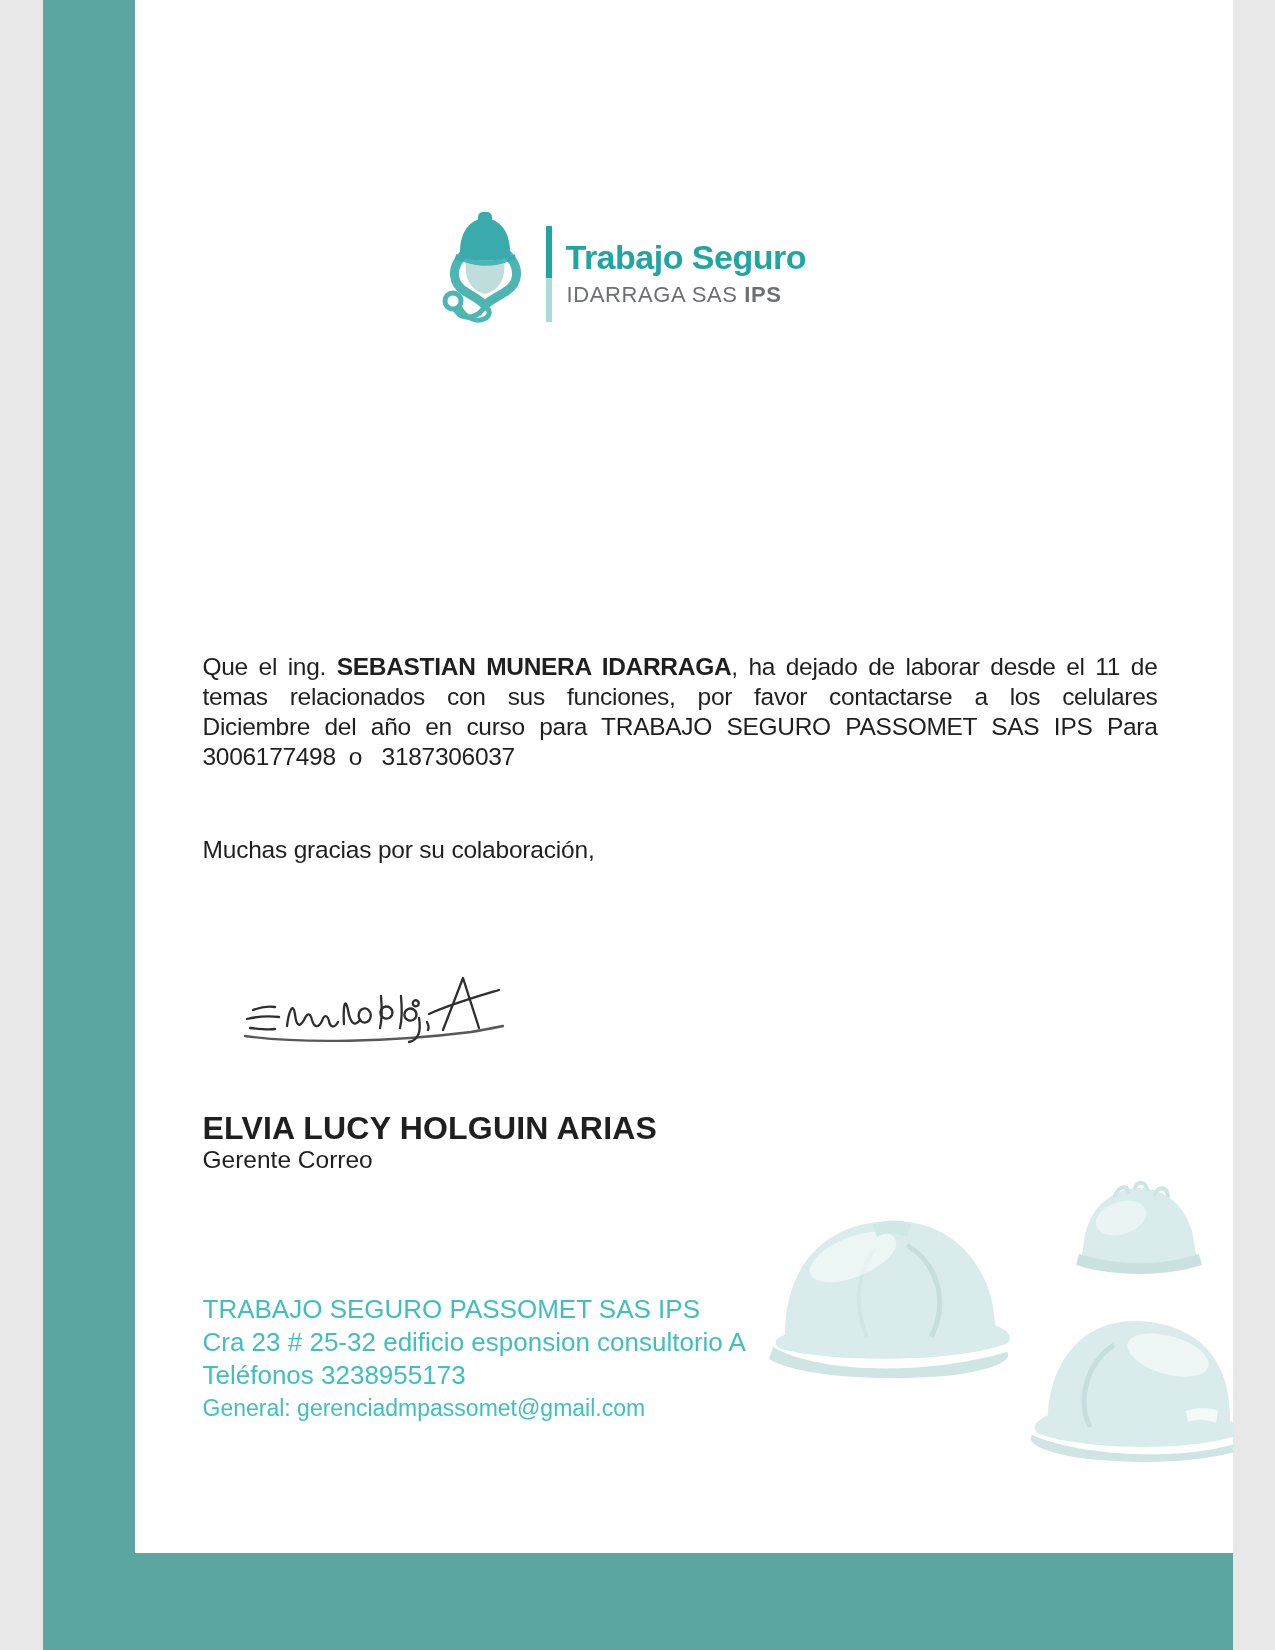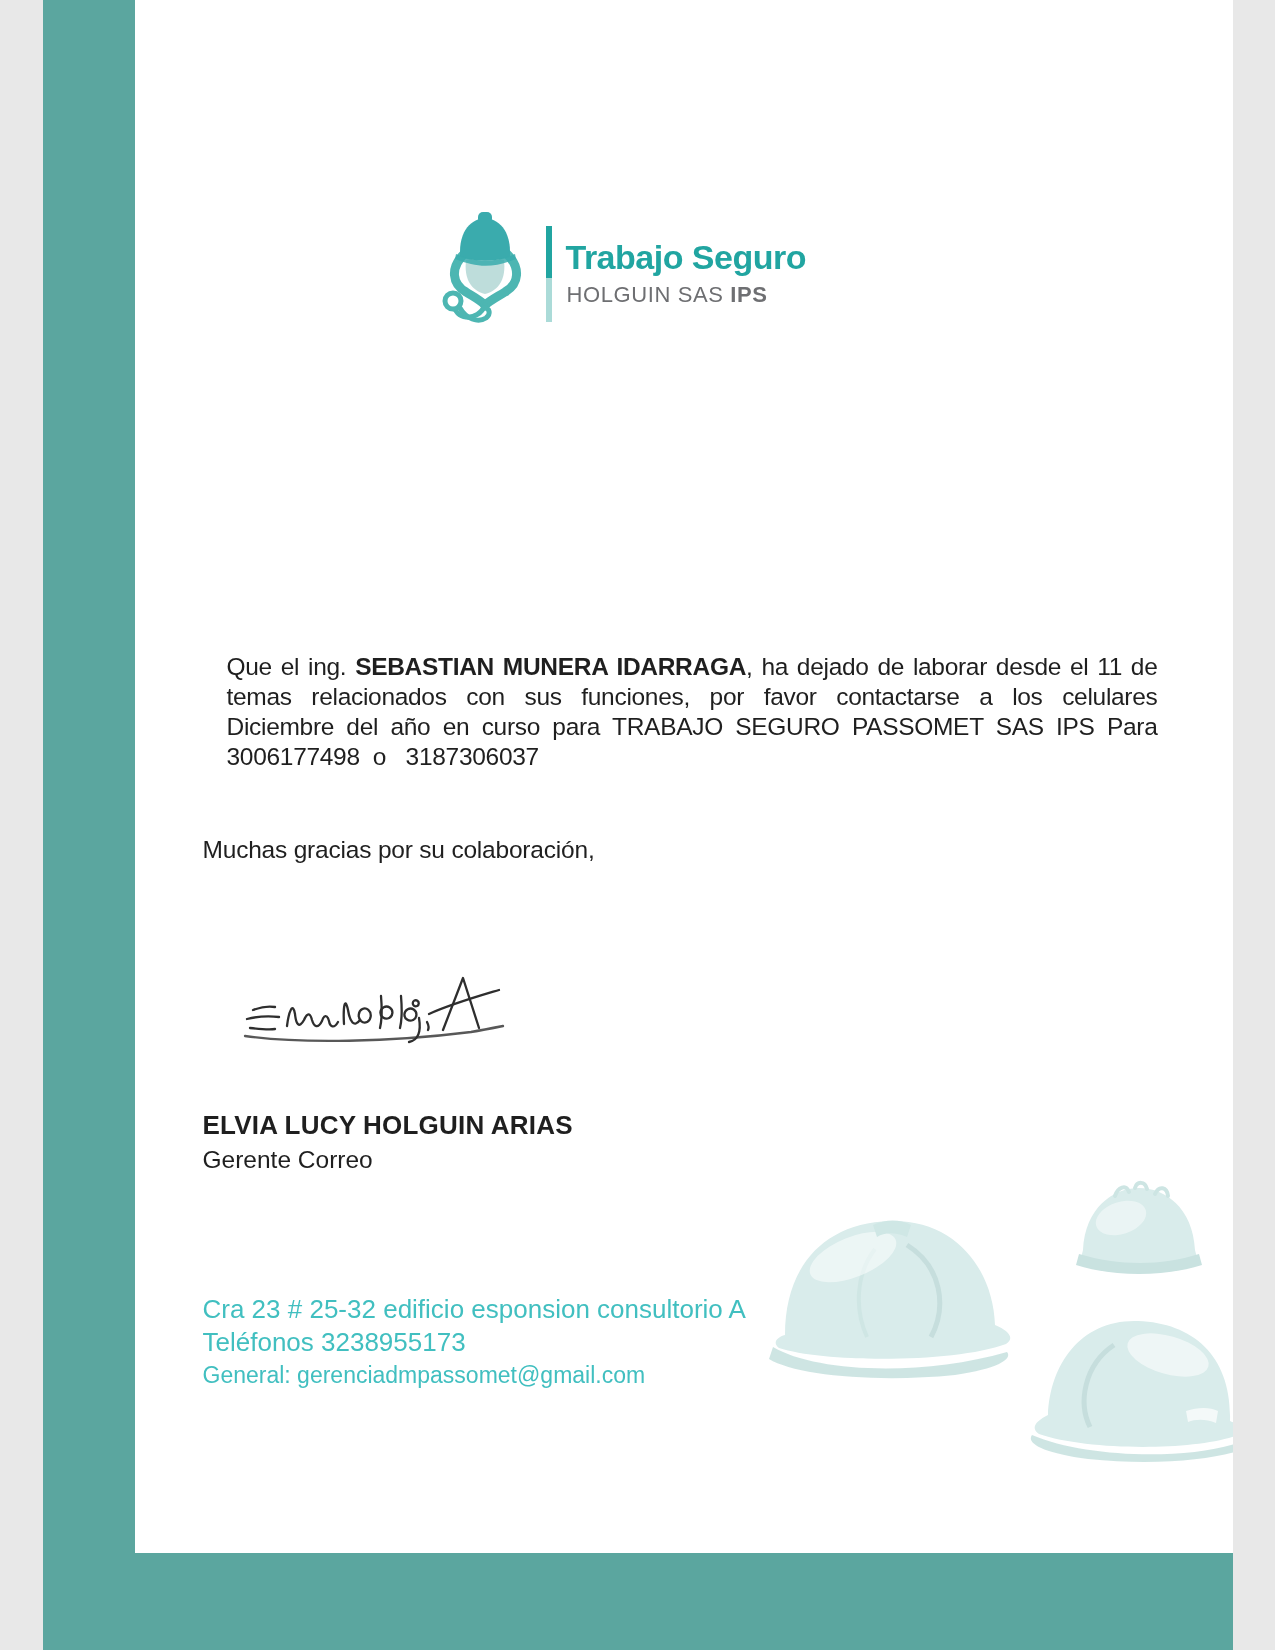--- a/index.html
+++ b/index.html
@@ -22,27 +22,27 @@
     color:var(--logo-teal,#21a5a1);letter-spacing:-0.5px;white-space:nowrap;}
   .logo-sub{position:absolute;left:129px;top:82px;font-size:22px;
     color:var(--logo-gray,#6e6f72);letter-spacing:0.6px;white-space:nowrap;}
   .logo-sub .bold{font-weight:bold;}
 
   
   .heading{position:absolute;left:160px;top:513px;width:875px;text-align:center;
     font-size:27px;font-weight:bold;letter-spacing:0.3px;}
   .body-copy{position:absolute;left:160px;top:652px;width:955px;
     font-size:24.5px;line-height:30px;letter-spacing:-0.3px;}
-  .body-line{text-align:justify;text-align-last:justify;margin-left:24px;}
+  .body-line{text-align:justify;text-align-last:justify;}
   .body-line.last{text-align-last:left;white-space:pre-wrap;}
   .b{font-weight:bold;}
   .thanks{position:absolute;left:160px;top:836px;font-size:24.5px;letter-spacing:-0.2px;}
 
   .signature{position:absolute;left:188px;top:966px;}
-  .sig-name{position:absolute;left:160px;top:1110px;font-size:26px;font-weight:bold;letter-spacing:0.2px;}
+  .sig-name{position:absolute;left:160px;top:1110px;font-size:32px;font-weight:bold;letter-spacing:0.2px;}
   .sig-role{position:absolute;left:160px;top:1146px;font-size:24.5px;}
 
   .footer{position:absolute;left:160px;top:1293px;font-size:26px;line-height:33px;
     color:var(--footer-teal,#41bfc0);}
   .footer .small{font-size:23px;}
 
   
   .hat{position:absolute;}
   .hat-a{left:712px;top:1185px;}
   .hat-b{left:1026px;top:1168px;}
@@ -66,21 +66,21 @@
       <path d="M18,44 C40,53 55,53 77,44 L78,49 C55,58 40,58 17,49 Z" style="fill:var(--logo-hat,#3aabad)" opacity="0.85"></path>
       <path d="M47,95 C44,103 36,108 28,107 C21,106 17,101 16,97" fill="none" style="stroke:var(--logo-steth,#4db6b2)" stroke-width="5" stroke-linecap="round"></path>
       <circle cx="15" cy="91" r="8" fill="#ffffff" style="stroke:var(--logo-steth,#4db6b2)" stroke-width="5"></circle>
       <path d="M22,98 C28,109 40,113 48,108 C53,104 52,98 46,98" fill="none" style="stroke:var(--logo-steth,#4db6b2)" stroke-width="5" stroke-linecap="round"></path>
     </svg>
     <div class="logo-divider">
       <div class="d1"></div>
         <div class="d2"></div>
     </div>
     <div class="logo-title">Trabajo Seguro</div>
-    <div class="logo-sub"><span>HOLGUIN SAS </span><span class="bold">IPS</span></div>
+    <div class="logo-sub"><span>IDARRAGA SAS </span><span class="bold">IPS</span></div>
   </div>
 
 
   <div class="body-copy">
       <div class="body-line"><span>Que el ing. </span><span class="b">SEBASTIAN MUNERA IDARRAGA</span><span>, ha dejado de laborar desde el 11 de</span></div>
       <div class="body-line"><span>temas relacionados con sus funciones, por favor contactarse a los celulares</span></div>
       <div class="body-line"><span>Diciembre del año en curso  para TRABAJO SEGURO PASSOMET SAS IPS  Para</span></div>
       <div class="body-line last"><span>3006177498  o   3187306037</span></div>
     </div>
 
@@ -104,20 +104,21 @@
       <path d="M212,64 L232,12 L248,62"></path>
       <path d="M198,48 C220,38 248,30 268,24"></path>
       <path d="M14,70 C70,78 160,76 240,66 C252,64 262,62 272,60" opacity="0.8"></path>
     </g>
   </svg>
 
   <div class="sig-name">ELVIA LUCY HOLGUIN ARIAS</div>
   <div class="sig-role">Gerente Correo</div>
 
   <div class="footer">
+      <div class="footer-line">TRABAJO SEGURO PASSOMET SAS IPS</div>
       <div class="footer-line">Cra 23 # 25-32 edificio esponsion consultorio A</div>
       <div class="footer-line">Teléfonos 3238955173</div>
       <div class="footer-line small">General: gerenciadmpassomet@gmail.com</div>
     </div>
 
   <svg class="hat hat-a" width="292" height="208" viewBox="0 0 292 208">
     <path d="M18,162 C60,187 165,192 252,167 C258,174 242,184 200,190 C120,198 40,190 14,174 Z" style="fill:var(--hat-decor-shade,#c9e2e0)" opacity="0.9"></path>
     <path d="M30,150 C30,80 70,38 135,36 C200,34 238,84 240,140 C254,146 260,153 251,159 C200,178 70,178 24,163 C17,158 22,152 30,150 Z" style="fill:var(--hat-decor,#d9eceb)"></path>
     <path d="M152,60 C187,82 192,122 176,152" fill="none" stroke="#c6dedd" stroke-width="5"></path>
     <path d="M120,64 C100,90 100,126 112,152" fill="none" stroke="#cfe6e4" stroke-width="4"></path>

